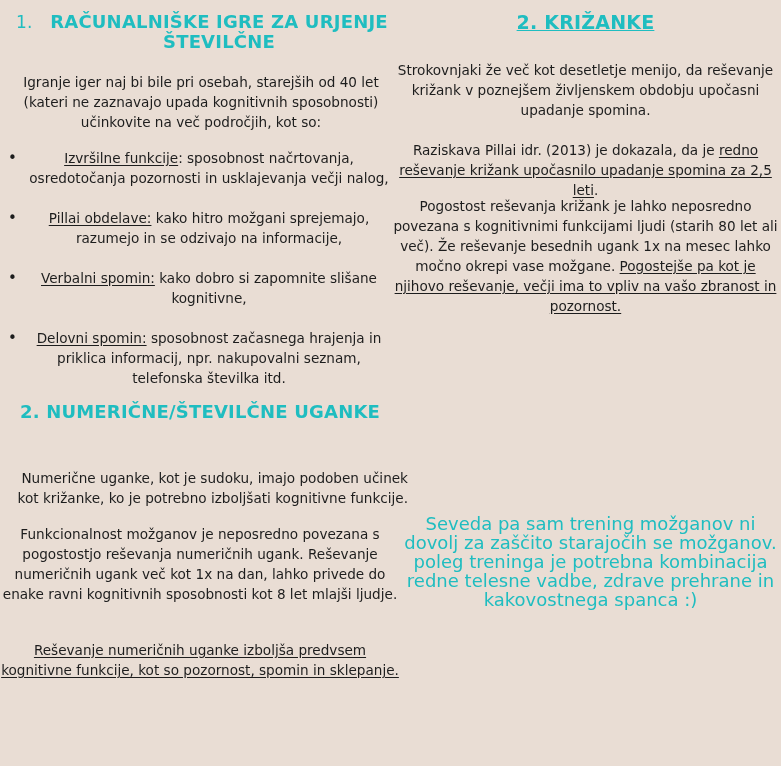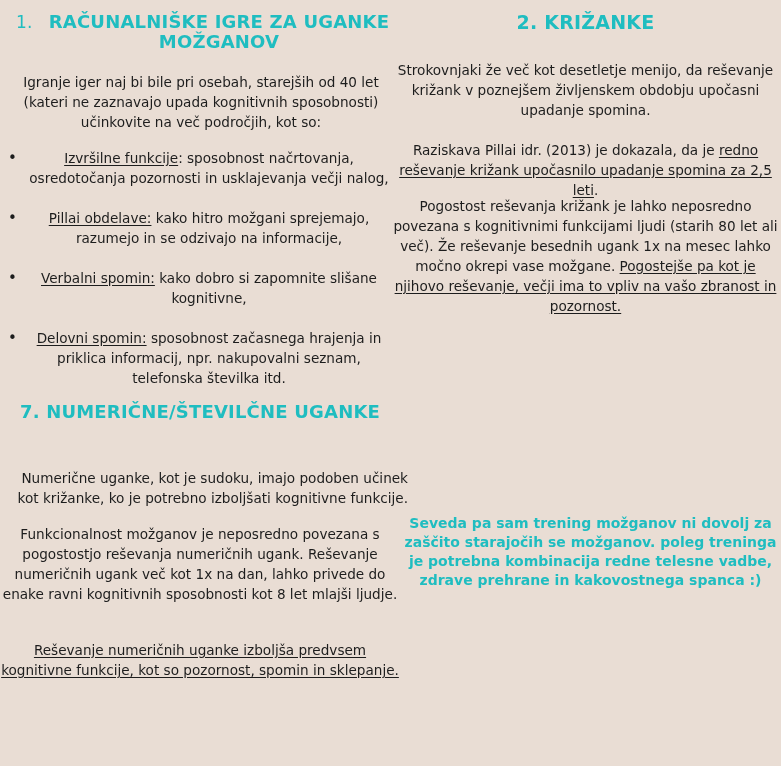--- a/index.html
+++ b/index.html
@@ -35,48 +35,48 @@
     #s1 .num { position: absolute; left: 16px; top: 6px; font-weight: normal; font-size: 17px; }
     #s1 .h-text { position: absolute; left: 44px; top: 6px; width: 350px; }
     #s1 .intro { position: absolute; left: 8px; top: 66px; width: 386px; }
     .bullets { position: absolute; left: 0; top: 142px; width: 400px; list-style: none; }
     .bullet { position: relative; padding-left: 24px; padding-right: 6px; text-align: center; }
     .bullet + .bullet { margin-top: 20px; }
     .bullet-dot { position: absolute; left: 8px; top: 0; font-size: 15px; }
 
     
     #s2 { left: 390px; top: 12px; width: 391px; }
-    #s2 .h2 { font-size: 19px; }
+    #s2 .h2 { font-size: 19px; text-decoration: underline; }
     #s2 .p1 { position: absolute; top: 48px; left: 0; width: 391px; }
     #s2 .p2 { position: absolute; top: 128px; left: 0; width: 391px; }
     #s2 .p3 { position: absolute; top: 184px; left: 0; width: 391px; }
 
     
     #s3 { left: 0; top: 402px; width: 400px; }
     #s3 .h3 { font-size: 18px; }
     #s3 .p1 { position: absolute; top: 66px; left: 8px; width: 400px; text-align: right; }
     #s3 .p2 { position: absolute; top: 122px; left: 0; width: 400px; }
     #s3 .p3 { position: absolute; top: 238px; left: 0; width: 400px; }
 
     
     #s4 { left: 400px; top: 514px; width: 381px; }
     #s4 .closing {
-      font-weight: bold;
+      font-weight: normal;
       color: #1fbdc0;
-      font-size: 14px;
+      font-size: 18px;
       line-height: 19px;
     }
   </style>
 </head>
 <body>
 
 <section class="sec" id="s1">
   <div class="h-row">
     <span class="heading num">1.</span>
-    <h2 class="heading h-text">RAČUNALNIŠKE IGRE ZA UGANKE MOŽGANOV</h2>
+    <h2 class="heading h-text">RAČUNALNIŠKE IGRE ZA URJENJE ŠTEVILČNE</h2>
   </div>
   <p class="p intro">Igranje iger naj bi bile pri osebah, starejših od 40 let (kateri ne zaznavajo upada kognitivnih sposobnosti) učinkovite na več področjih, kot so:</p>
   <ul class="bullets p">
     <li class="bullet">
       <span class="bullet-dot">•</span>
       <span class="u">Izvršilne funkcije</span><span>: sposobnost načrtovanja, osredotočanja pozornosti in usklajevanja večji nalog,</span>
     </li>
     <li class="bullet">
       <span class="bullet-dot">•</span>
       <span class="u">Pillai obdelave:</span><span> kako hitro možgani sprejemajo, razumejo in se odzivajo na informacije,</span>
@@ -97,21 +97,21 @@
   <p class="p p1">Strokovnjaki že več kot desetletje menijo, da reševanje križank v poznejšem življenskem obdobju upočasni upadanje spomina.</p>
   <p class="p p2">
     <span>Raziskava Pillai idr. (2013) je dokazala, da je </span><span class="u">redno reševanje križank upočasnilo upadanje spomina za 2,5 leti</span><span>.</span>
   </p>
   <p class="p p3">
     <span>Pogostost reševanja križank je lahko neposredno povezana s kognitivnimi funkcijami ljudi (starih 80 let ali več). Že reševanje besednih ugank 1x na mesec lahko močno okrepi vase možgane. </span><span class="u">Pogostejše pa kot je njihovo reševanje, večji ima to vpliv na vašo zbranost in pozornost.</span>
   </p>
 </section>
 
 <section class="sec" id="s3">
-  <h2 class="heading h3">7. NUMERIČNE/ŠTEVILČNE UGANKE</h2>
+  <h2 class="heading h3">2. NUMERIČNE/ŠTEVILČNE UGANKE</h2>
   <p class="p p1">Numerične uganke, kot je sudoku, imajo podoben učinek kot križanke, ko je potrebno izboljšati kognitivne funkcije.</p>
   <p class="p p2">Funkcionalnost možganov je neposredno povezana s pogostostjo reševanja numeričnih ugank. Reševanje numeričnih ugank več kot 1x na dan, lahko privede do enake ravni kognitivnih sposobnosti kot 8 let mlajši ljudje.</p>
   <p class="p p3 u">Reševanje numeričnih uganke izboljša predvsem kognitivne funkcije, kot so pozornost, spomin in sklepanje.</p>
 </section>
 
 <section class="sec" id="s4">
   <p class="closing">Seveda pa sam trening možganov ni dovolj za zaščito starajočih se možganov. poleg treninga je potrebna kombinacija redne telesne vadbe, zdrave prehrane in kakovostnega spanca :)</p>
 </section>
 
 </body></html>

